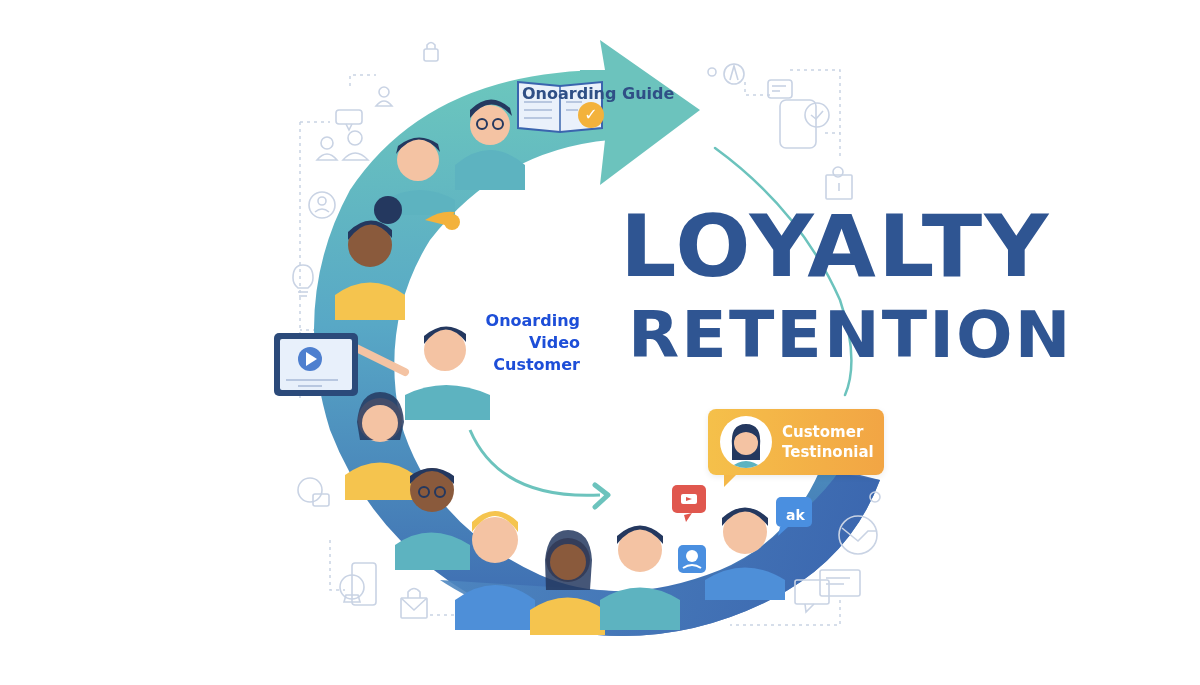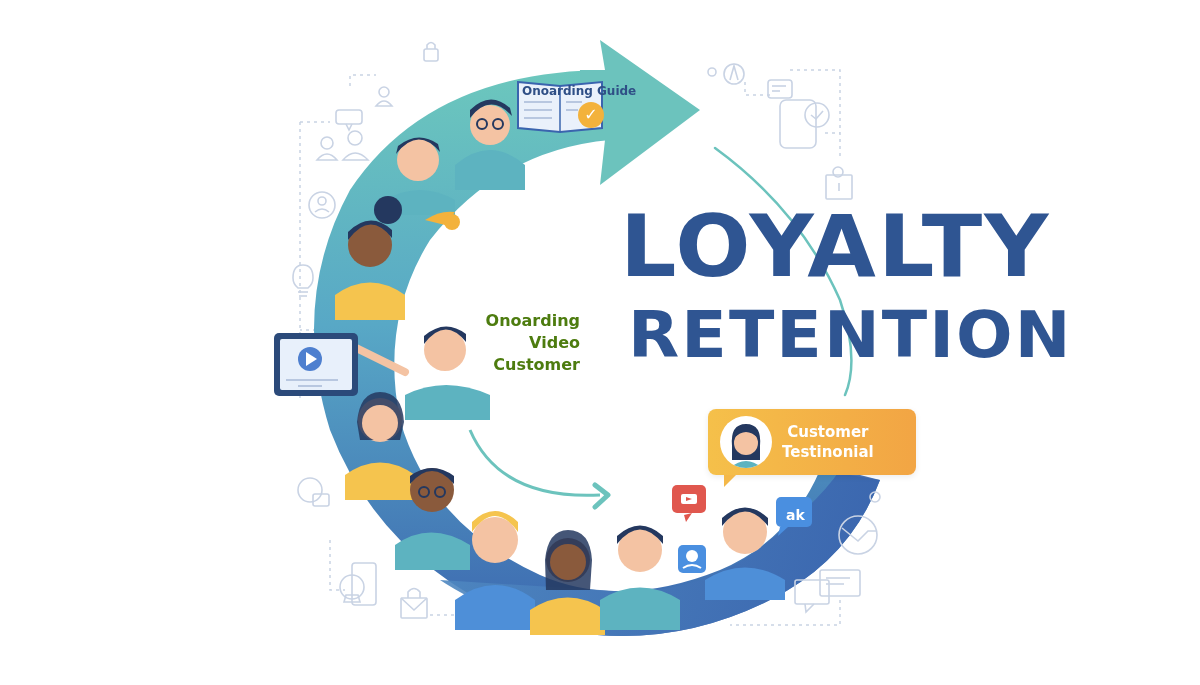--- a/index.html
+++ b/index.html
@@ -1,29 +1,29 @@
 <!DOCTYPE html>
 <html><head>
 <meta charset="utf-8">
 <style>
   html, body { margin: 0; padding: 0; }
   body { width: 1200px; height: 685px; background: #ffffff; position: relative; overflow: hidden; font-family: "DejaVu Sans", "Liberation Sans", sans-serif; }
   .canvas { position: absolute; left: 0; top: 0; width: 1200px; height: 685px; }
   .title-line { position: absolute; color: #2f5592; font-family: "DejaVu Sans", sans-serif; font-weight: bold; letter-spacing: 2px; white-space: nowrap; }
   #title-1 { left: 620px; top: 196px; font-size: 86px; transform: scaleX(1.03); transform-origin: left; }
   #title-2 { left: 628px; top: 298px; font-size: 64px; transform: scaleX(1.04); transform-origin: left; }
-  .label-vt { position: absolute; left: 454px; top: 310px; color: #4d7c0f; font-size: 16px; font-weight: bold; line-height: 22px; text-align: right; width: 126px; }
+  .label-vt { position: absolute; left: 454px; top: 310px; color: #1d4ed8; font-size: 16px; font-weight: bold; line-height: 22px; text-align: right; width: 126px; }
   .label-vt span { display: block; }
-  .testimonial { position: absolute; left: 708px; top: 409px; width: 208px; height: 66px; border-radius: 8px; background: linear-gradient(90deg,#f5c04a,#f2a544); box-shadow: 0 2px 6px rgba(0,0,0,0.08); text-align: center; }
+  .testimonial { position: absolute; left: 708px; top: 409px; width: 176px; height: 66px; border-radius: 8px; background: linear-gradient(90deg,#f5c04a,#f2a544); box-shadow: 0 2px 6px rgba(0,0,0,0.08); }
   .testimonial .tail { position: absolute; left: 16px; bottom: -12px; width: 0; height: 0; border-left: 12px solid #f4b849; border-bottom: 12px solid transparent; }
   .testimonial .avatar { position: absolute; left: 12px; top: 7px; width: 52px; height: 52px; border-radius: 50%; background: #fff; overflow: hidden; }
   .testimonial .text { position: absolute; left: 74px; top: 13px; color: #fff; font-size: 15px; font-weight: bold; line-height: 20px; }
   .testimonial .text span { display: block; }
   .guide { position: absolute; left: 516px; top: 80px; width: 88px; height: 50px; }
-  .guide .title { position: absolute; left: 6px; top: 4px; font-size: 12px; font-weight: bold; color: #2f4f86; white-space: nowrap; }
+  .guide .title { position: absolute; left: 6px; top: 4px; font-size: 16px; font-weight: bold; color: #2f4f86; white-space: nowrap; }
   .guide .check { position: absolute; left: 62px; top: 22px; width: 26px; height: 26px; border-radius: 50%; background: #f3b23c; color: #fff; font-size: 16px; text-align: center; line-height: 26px; font-weight: bold; }
 </style>
 </head>
 <body>
 
 <svg class="canvas" viewBox="0 0 1200 685" xmlns="http://www.w3.org/2000/svg">
   <defs>
     <linearGradient id="arcGrad" x1="0" y1="0" x2="0" y2="1">
       <stop offset="0" stop-color="#6cc7bd"></stop>
       <stop offset="0.45" stop-color="#58a8c6"></stop>

